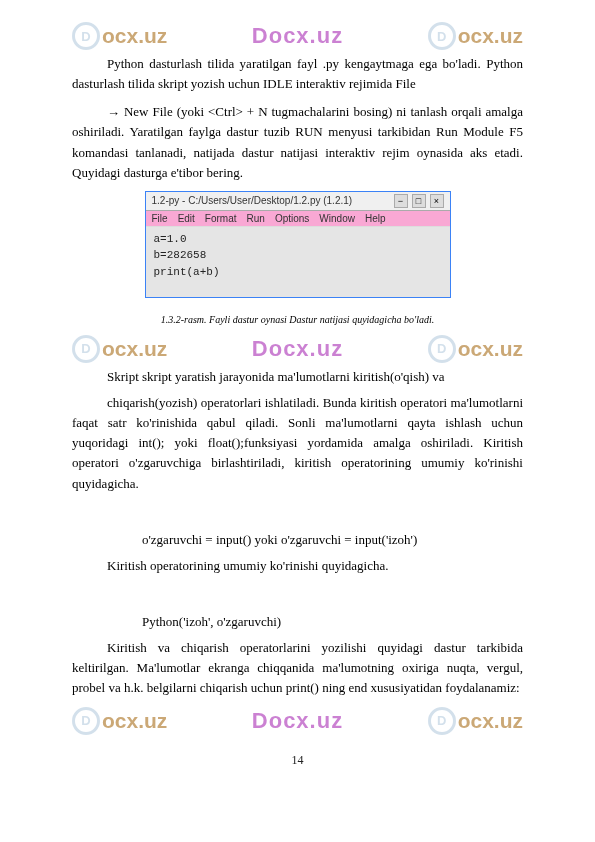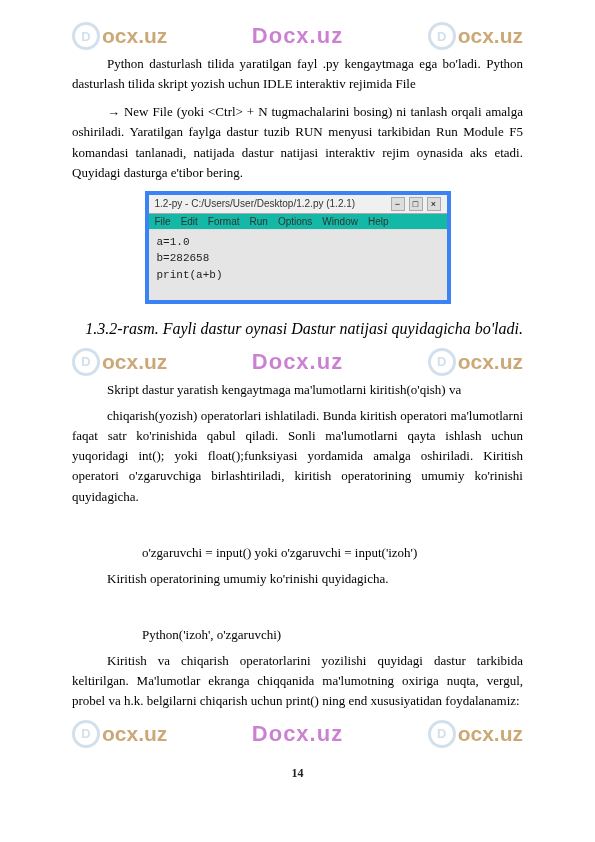--- a/index.html
+++ b/index.html
@@ -66,21 +66,21 @@
     .arrow-line {
       text-align: justify;
       text-indent: 35px;
       margin-bottom: 8px;
       line-height: 1.55;
       font-size: 13px;
     }
 
     
     .ide-window {
-      border: 4px solid #3b82f6;
+      border: 1px solid #3b82f6;
       margin: 0 auto 10px auto;
       width: 306px;
       background: #fff;
       font-family: 'Courier New', monospace;
       font-size: 11px;
     }
     .ide-titlebar {
       background: #f0f0f0;
       border-bottom: 1px solid #aaa;
       display: flex;
@@ -105,21 +105,21 @@
       height: 14px;
       border: 1px solid #aaa;
       background: #ddd;
       display: flex;
       align-items: center;
       justify-content: center;
       font-size: 9px;
       cursor: pointer;
     }
     .ide-menubar {
-      background: #14b8a6;
+      background: #f9a8d4;
       border-bottom: 1px solid #ddd;
       padding: 2px 6px;
       font-family: Arial, sans-serif;
       font-size: 10px;
       color: #333;
       display: flex;
       gap: 10px;
     }
     .ide-body {
       background: #e5e5e5;
@@ -127,23 +127,23 @@
       min-height: 70px;
       color: #222;
       line-height: 1.5;
     }
     .ide-body .code-line {
       display: block;
       white-space: pre;
     }
 
     .caption {
-      text-align: right;
+      text-align: center;
       font-style: italic;
-      font-size: 16px;
+      font-size: 10px;
       margin-bottom: 10px;
       margin-top: 16px;
     }
 
     .indent-paragraph {
       text-align: justify;
       text-indent: 35px;
       margin-bottom: 6px;
       line-height: 1.55;
       font-size: 13px;
@@ -155,21 +155,20 @@
       line-height: 1.55;
       font-size: 13px;
       margin-top: 36px;
     }
 
     .page-number {
       text-align: center;
       font-size: 12px;
       margin-top: 18px;
       color: #222;
-      font-weight: bold;
     }
 
     
     .bottom-watermark-row {
       display: flex;
       justify-content: space-between;
       align-items: center;
       margin-top: 8px;
     }
 
@@ -234,21 +233,21 @@
       <div class="d-circle">D</div>
       <span class="wm-text">ocx.uz</span>
     </div>
     <span class="watermark">Docx.uz</span>
     <div class="watermark-logo">
       <div class="d-circle">D</div>
       <span class="wm-text">ocx.uz</span>
     </div>
   </div>
 
-  <p class="indent-paragraph">Skript dastur yaratish kengaytmaga ma'lumotlarni kiritish(o'qish) va</p>
+  <p class="indent-paragraph">Skript skript yaratish jarayonida ma'lumotlarni kiritish(o'qish) va</p>
 
   <p class="indent-paragraph">chiqarish(yozish) operatorlari ishlatiladi. Bunda kiritish operatori ma'lumotlarni faqat satr ko'rinishida qabul qiladi. Sonli ma'lumotlarni qayta ishlash uchun yuqoridagi int();  yoki  float();funksiyasi  yordamida  amalga  oshiriladi.  Kiritish  operatori o'zgaruvchiga birlashtiriladi, kiritish operatorining umumiy ko'rinishi quyidagicha.</p>
 
   <p class="formula-line">o'zgaruvchi = input() yoki o'zgaruvchi = input('izoh')</p>
 
   <p class="indent-paragraph">Kiritish operatorining umumiy ko'rinishi quyidagicha.</p>
 
   <p class="formula-line">Python('izoh', o'zgaruvchi)</p>
 
   <p class="indent-paragraph">Kiritish va chiqarish operatorlarini yozilishi quyidagi dastur tarkibida keltirilgan. Ma'lumotlar ekranga chiqqanida ma'lumotning oxiriga nuqta, vergul, probel va h.k. belgilarni chiqarish uchun print() ning end xususiyatidan foydalanamiz:</p>

